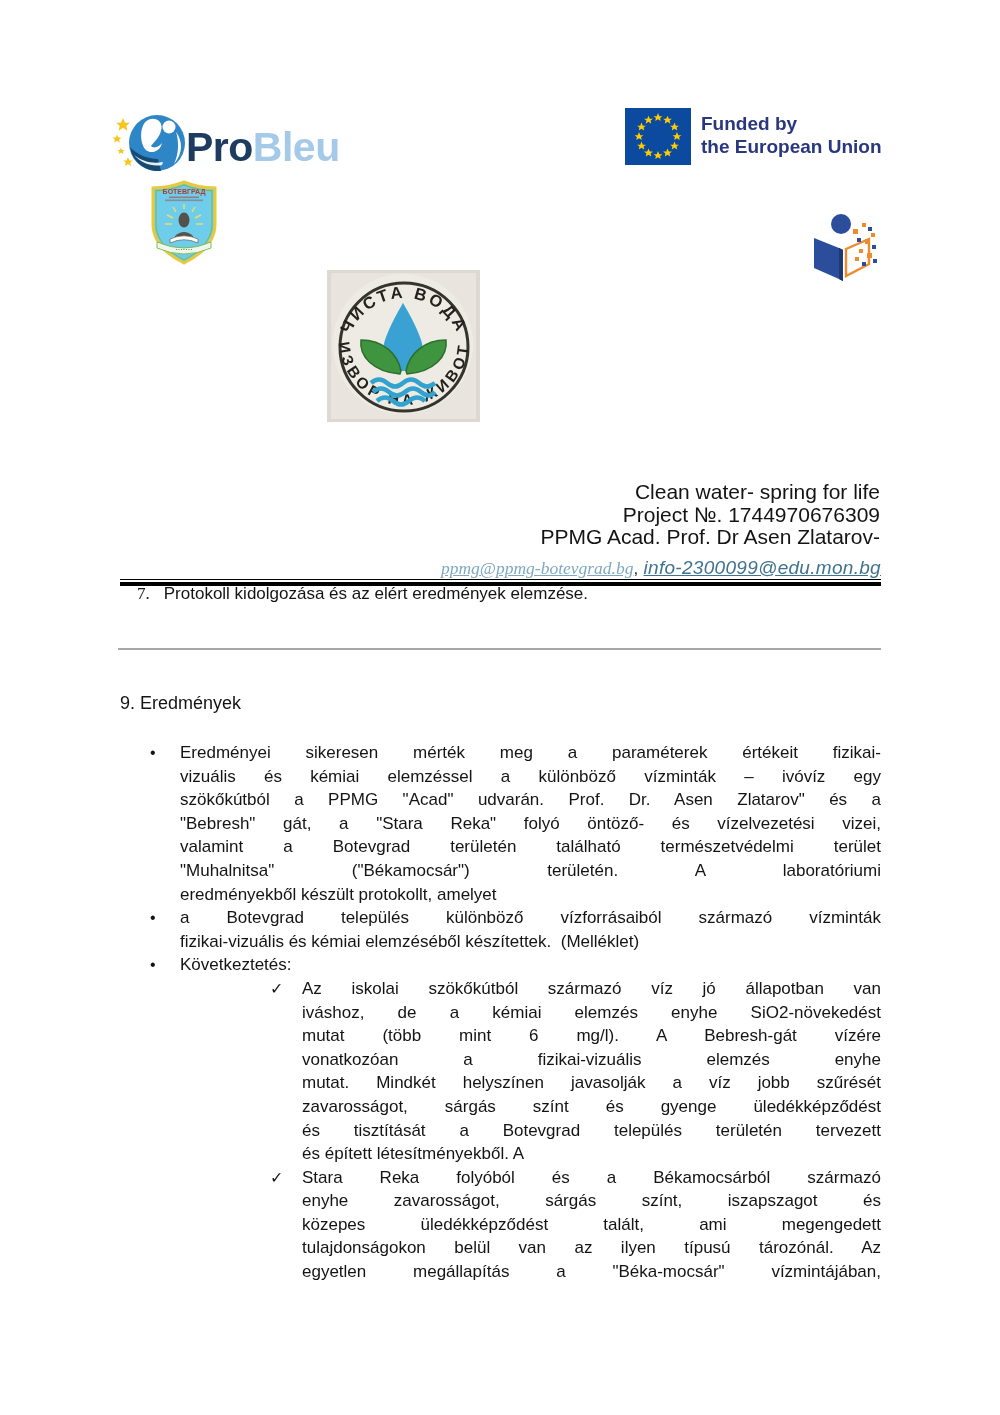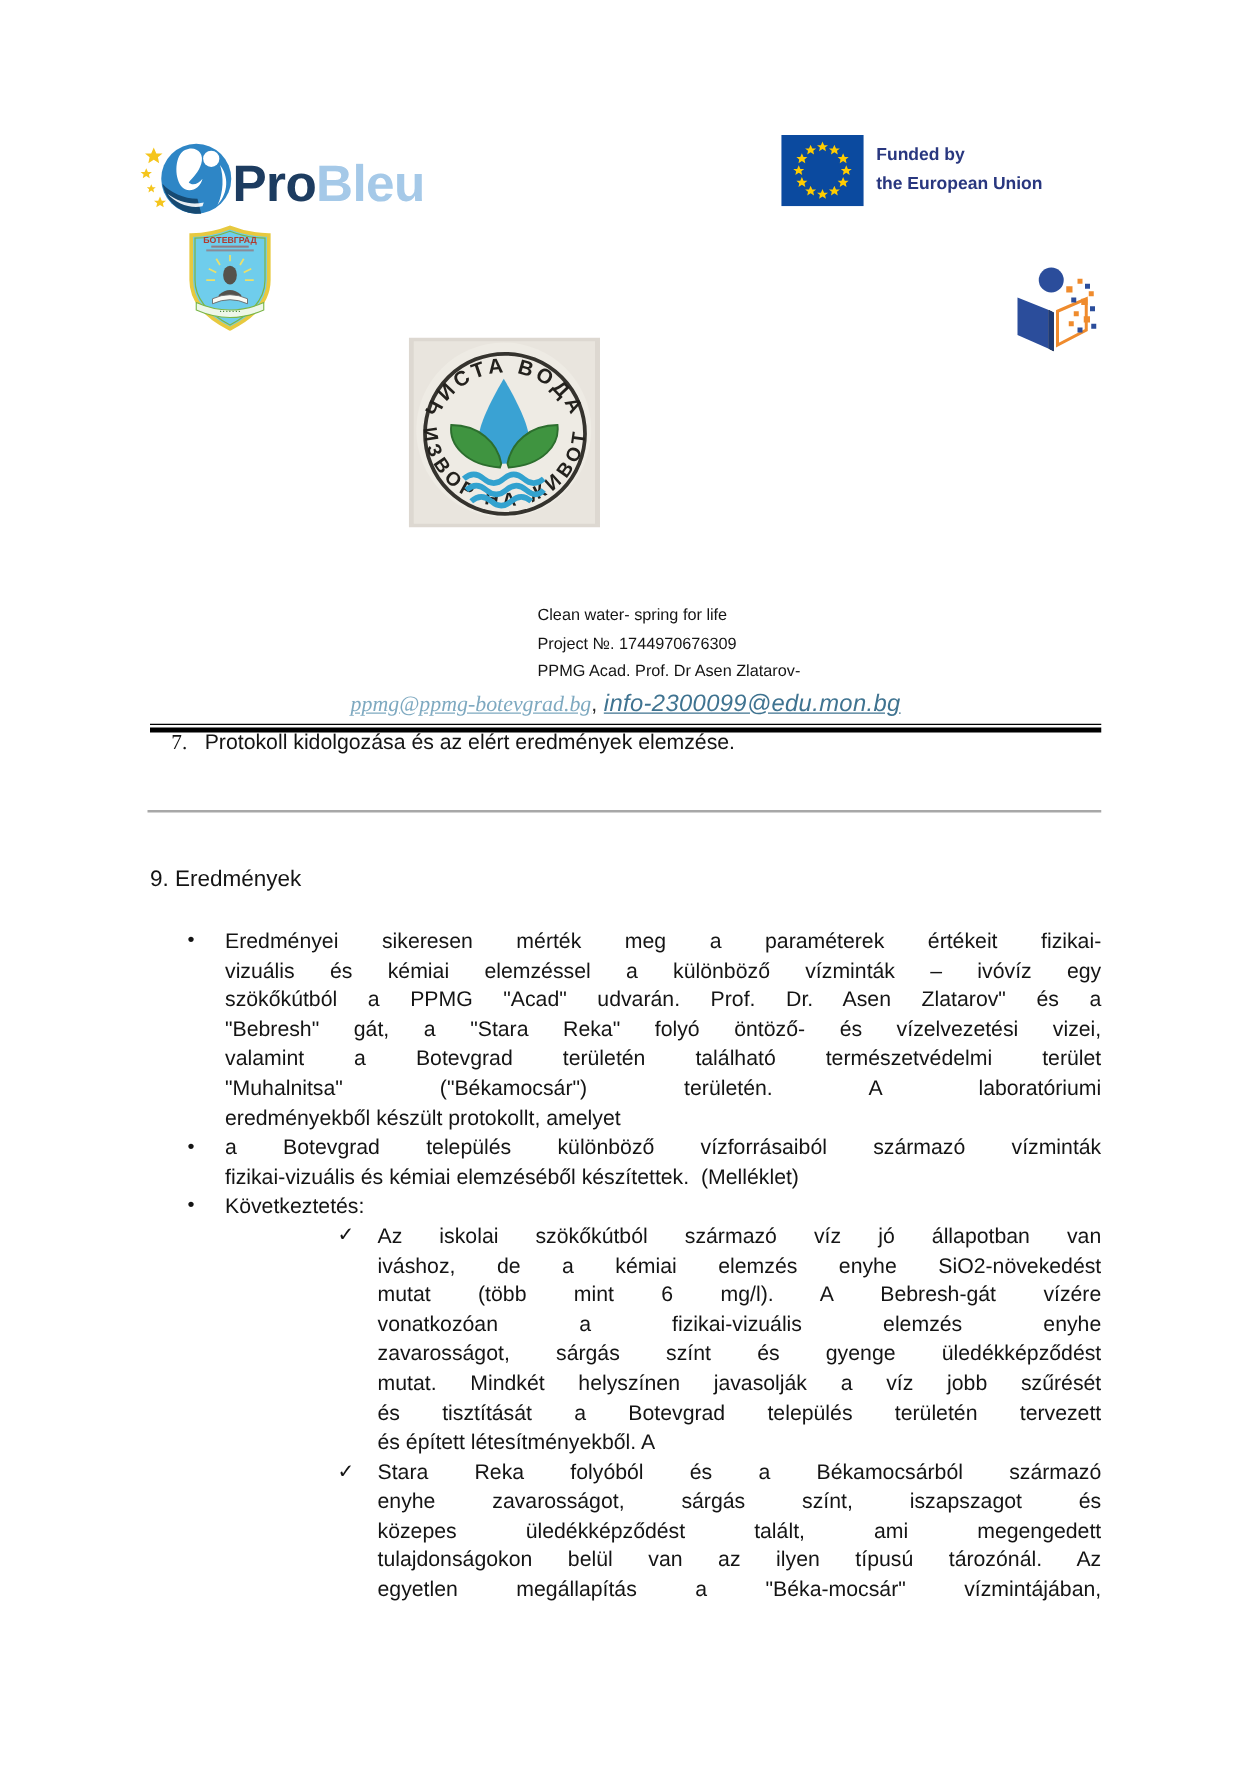--- a/index.html
+++ b/index.html
@@ -10,28 +10,28 @@
   
   .lg-probleu{left:110px;top:110px;width:210px;height:66px;}
   .pb-stars{left:2px;top:6px;}
   .pb-swirl{left:18px;top:4px;}
   .pb-word{left:76px;top:14px;font-size:41px;font-weight:bold;letter-spacing:-0.5px;white-space:nowrap;}
   .pb-pro{color:#1d3c60;}
   .pb-bleu{color:#a5c9e8;}
 
   .lg-crest{left:149px;top:180px;}
   .lg-eu-flag{left:625px;top:108px;}
-  .lg-eu-text{left:701px;top:112px;font-size:14px;font-weight:bold;color:#29377f;line-height:23px;white-space:nowrap;}
+  .lg-eu-text{left:701px;top:112px;font-size:19px;font-weight:bold;color:#29377f;line-height:23px;white-space:nowrap;}
   .lg-pixel{left:810px;top:212px;}
   .lg-badge{left:327px;top:270px;}
 
   
   .hdr{left:120px;top:481px;width:761px;}
-  .hdr-c{margin-left:310px;width:450px;text-align:left;font-size:13px;line-height:22.6px;white-space:nowrap;}
-  .hdr-em{width:761px;text-align:center;margin-top:3px;font-size:19px;line-height:22px;white-space:nowrap;}
+  .hdr-c{margin-left:310px;width:450px;text-align:right;font-size:21px;line-height:22.6px;white-space:nowrap;}
+  .hdr-em{width:761px;text-align:right;margin-top:3px;font-size:19px;line-height:32px;white-space:nowrap;}
   .em1{font-family:"Liberation Serif",serif;font-style:italic;font-size:17.5px;color:#7ea9c0;text-decoration:underline;}
   .emsep{color:#2b2b2b;font-size:17px;}
   .em2{font-style:italic;color:#3f7390;text-decoration:underline;letter-spacing:0.3px;}
 
   .rule-thick{left:120px;top:579px;width:761px;height:2px;border-top:1px solid #000;border-bottom:4px solid #000;}
   .item7{left:137px;top:584px;font-size:17px;white-space:nowrap;}
   .item7-num{font-family:"Liberation Serif",serif;margin-right:14px;}
   .rule-gray{left:118px;top:648px;width:763px;height:2px;background:#a8a8a8;}
   .sec-title{left:120px;top:693px;font-size:18px;}
 
@@ -206,22 +206,22 @@
       <span class="mark">•</span>
       <div class="ll">Következtetés:</div>
     </div>
 
     <div class="para check">
       <span class="cmark">✓</span>
       <div class="jl">Az iskolai szökőkútból származó víz jó állapotban van</div>
       <div class="jl">iváshoz, de a kémiai elemzés enyhe SiO2-növekedést</div>
       <div class="jl">mutat (több mint 6 mg/l).  A Bebresh-gát vízére</div>
       <div class="jl">vonatkozóan a fizikai-vizuális elemzés enyhe</div>
+      <div class="jl">mutat. Mindkét helyszínen javasolják a víz jobb szűrését</div>
       <div class="jl">zavarosságot, sárgás színt és gyenge üledékképződést</div>
-      <div class="jl">mutat. Mindkét helyszínen javasolják a víz jobb szűrését</div>
       <div class="jl">és tisztítását a Botevgrad település területén tervezett</div>
       <div class="ll">és épített létesítményekből. A</div>
     </div>
 
     <div class="para check">
       <span class="cmark">✓</span>
       <div class="jl">Stara Reka folyóból és a Békamocsárból származó</div>
       <div class="jl">enyhe zavarosságot, sárgás színt, iszapszagot és</div>
       <div class="jl">közepes üledékképződést talált, ami megengedett</div>
       <div class="jl">tulajdonságokon belül van az ilyen típusú tározónál. Az</div>

